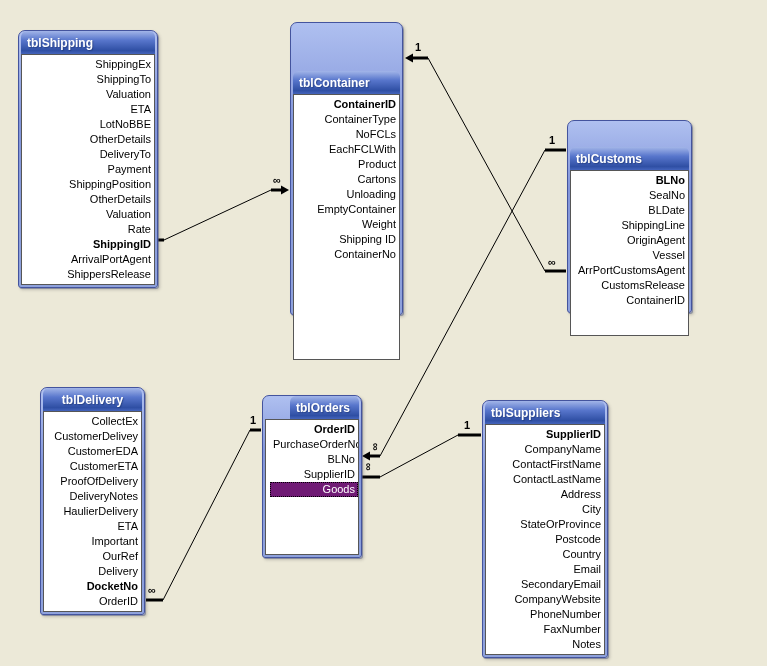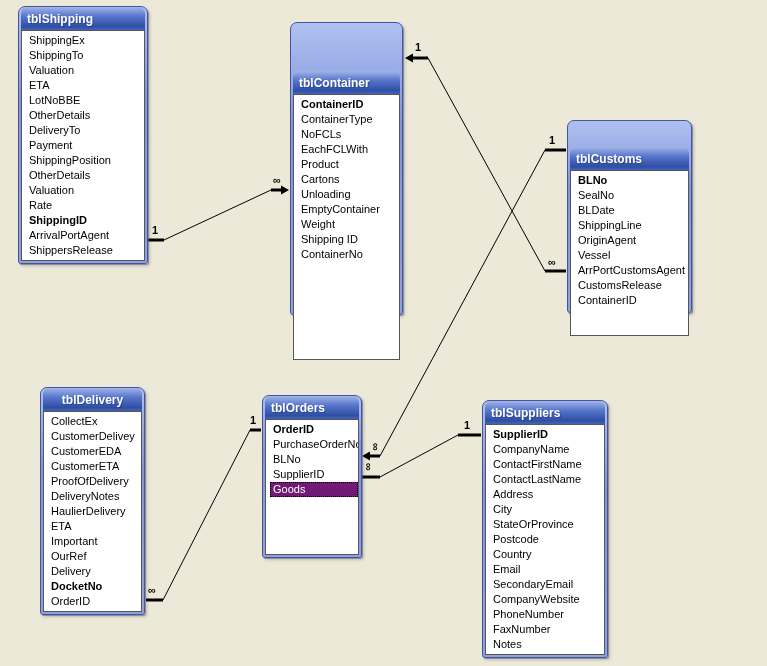--- a/index.html
+++ b/index.html
@@ -27,21 +27,21 @@
     height:21px;line-height:21px;padding:2px 6px 0 6px;
     font-size:12px;font-weight:bold;color:#fff;
     border-radius:6px 6px 0 0;
     white-space:nowrap;overflow:hidden;
     text-shadow:1px 1px 1px rgba(20,40,90,.45);
     cursor:default;
   }
   .tbl-list{
     box-sizing:border-box;
     background:#fff;border:1px solid #565656;
-    padding:2px 0 0 4px;overflow:hidden;
+    padding:2px 0 0 4px;overflow:hidden;text-align:right;
   }
   .tbl-row{
     height:15px;line-height:15px;font-size:11px;color:#000;
     padding:0 3px;white-space:nowrap;overflow:hidden;cursor:default;
   }
   .tbl-row.pk{font-weight:bold;}
   .tbl-row.sel{
     background:#701a75;color:#fff;
     outline:1px dotted #000;outline-offset:-1px;
   }
@@ -77,21 +77,21 @@
       <line x1="458" y1="435" x2="481" y2="435" stroke="#000000" stroke-width="3"></line>
       <text x="467" y="429" text-anchor="middle" class="card-label" font-size="11">1</text>
       <line x1="362" y1="477" x2="380" y2="477" stroke="#000000" stroke-width="3"></line>
       <text x="368" y="470" text-anchor="middle" class="card-label" font-size="12" transform="rotate(90 368 467)">∞</text>
       <line x1="250" y1="430" x2="163" y2="600" stroke="#000000" stroke-width="1"></line>
       <line x1="250" y1="430" x2="261" y2="430" stroke="#000000" stroke-width="3"></line>
       <text x="253" y="424" text-anchor="middle" class="card-label" font-size="11">1</text>
       <line x1="146" y1="600" x2="163" y2="600" stroke="#000000" stroke-width="3"></line>
       <text x="152" y="594" text-anchor="middle" class="card-label" font-size="12">∞</text>
     </svg>
-<div class="tbl" style="left: 18px; top: 6px; width: 130px; height: 258px;">
+<div class="tbl" style="left: 18px; top: 30px; width: 140px; height: 258px;">
       <div class="tbl-header" style="background: linear-gradient(rgb(162, 181, 232) 0%, rgb(88, 118, 204) 40%, rgb(47, 79, 164) 85%, rgb(68, 100, 188) 100%); color: rgb(255, 255, 255);">tblShipping</div>
       <div class="tbl-list" style="height: 231px; background: rgb(255, 255, 255);">
         <div class="tbl-row">ShippingEx</div>
         <div class="tbl-row">ShippingTo</div>
         <div class="tbl-row">Valuation</div>
         <div class="tbl-row">ETA</div>
         <div class="tbl-row">LotNoBBE</div>
         <div class="tbl-row">OtherDetails</div>
         <div class="tbl-row">DeliveryTo</div>
         <div class="tbl-row">Payment</div>
@@ -146,21 +146,21 @@
         <div class="tbl-row">HaulierDelivery</div>
         <div class="tbl-row">ETA</div>
         <div class="tbl-row">Important</div>
         <div class="tbl-row">OurRef</div>
         <div class="tbl-row">Delivery</div>
         <div class="tbl-row pk">DocketNo</div>
         <div class="tbl-row">OrderID</div>
       </div>
     </div>
     <div class="tbl" style="left: 262px; top: 395px; width: 100px; height: 163px;">
-      <div class="tbl-header" style="background: linear-gradient(rgb(162, 181, 232) 0%, rgb(88, 118, 204) 40%, rgb(47, 79, 164) 85%, rgb(68, 100, 188) 100%); color: rgb(255, 255, 255);">tblOrders</div>
+      <div class="tbl-header" style="background: linear-gradient(rgb(162, 181, 232) 0%, rgb(88, 118, 204) 40%, rgb(47, 79, 164) 85%, rgb(68, 100, 188) 100%); color: rgb(255, 255, 255); margin-left: 25px;">tblOrders</div>
       <div class="tbl-list" style="height: 136px; background: rgb(255, 255, 255);">
         <div class="tbl-row pk">OrderID</div>
         <div class="tbl-row">PurchaseOrderNo</div>
         <div class="tbl-row">BLNo</div>
         <div class="tbl-row">SupplierID</div>
         <div class="tbl-row sel">Goods</div>
       </div>
     </div>
     <div class="tbl" style="left: 482px; top: 400px; width: 126px; height: 258px;">
       <div class="tbl-header" style="background: linear-gradient(rgb(162, 181, 232) 0%, rgb(88, 118, 204) 40%, rgb(47, 79, 164) 85%, rgb(68, 100, 188) 100%); color: rgb(255, 255, 255);">tblSuppliers</div>

